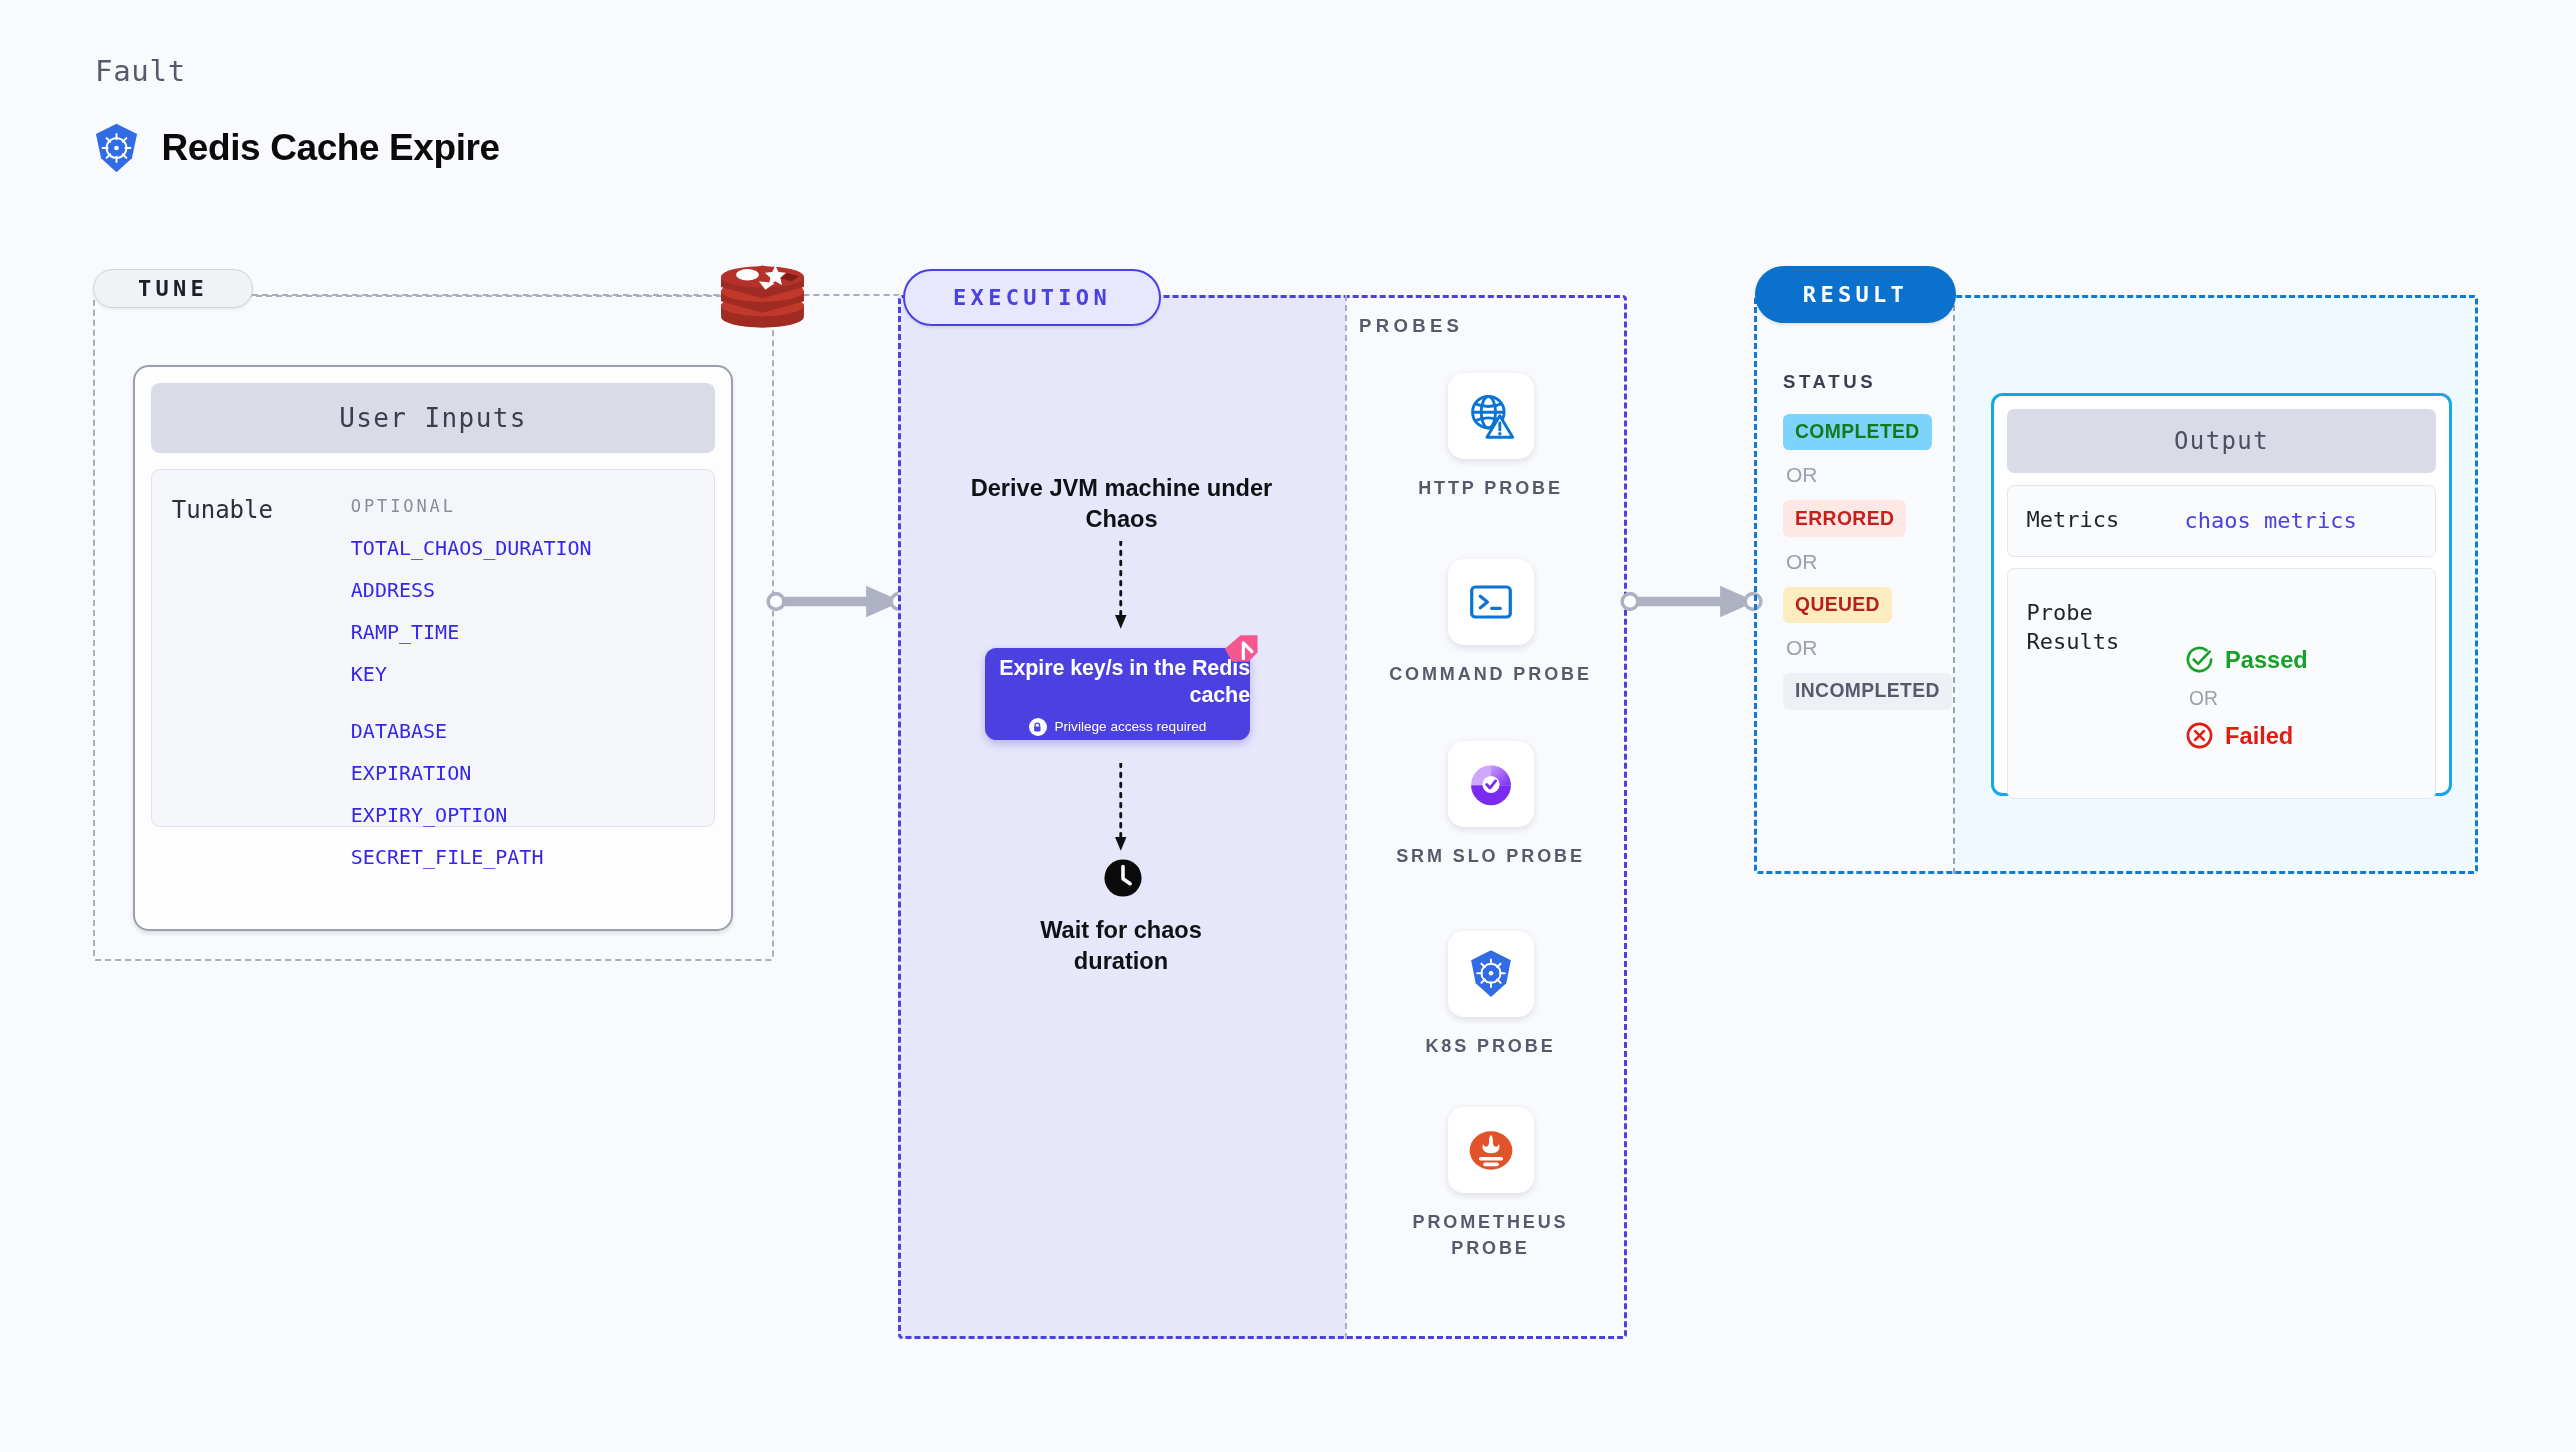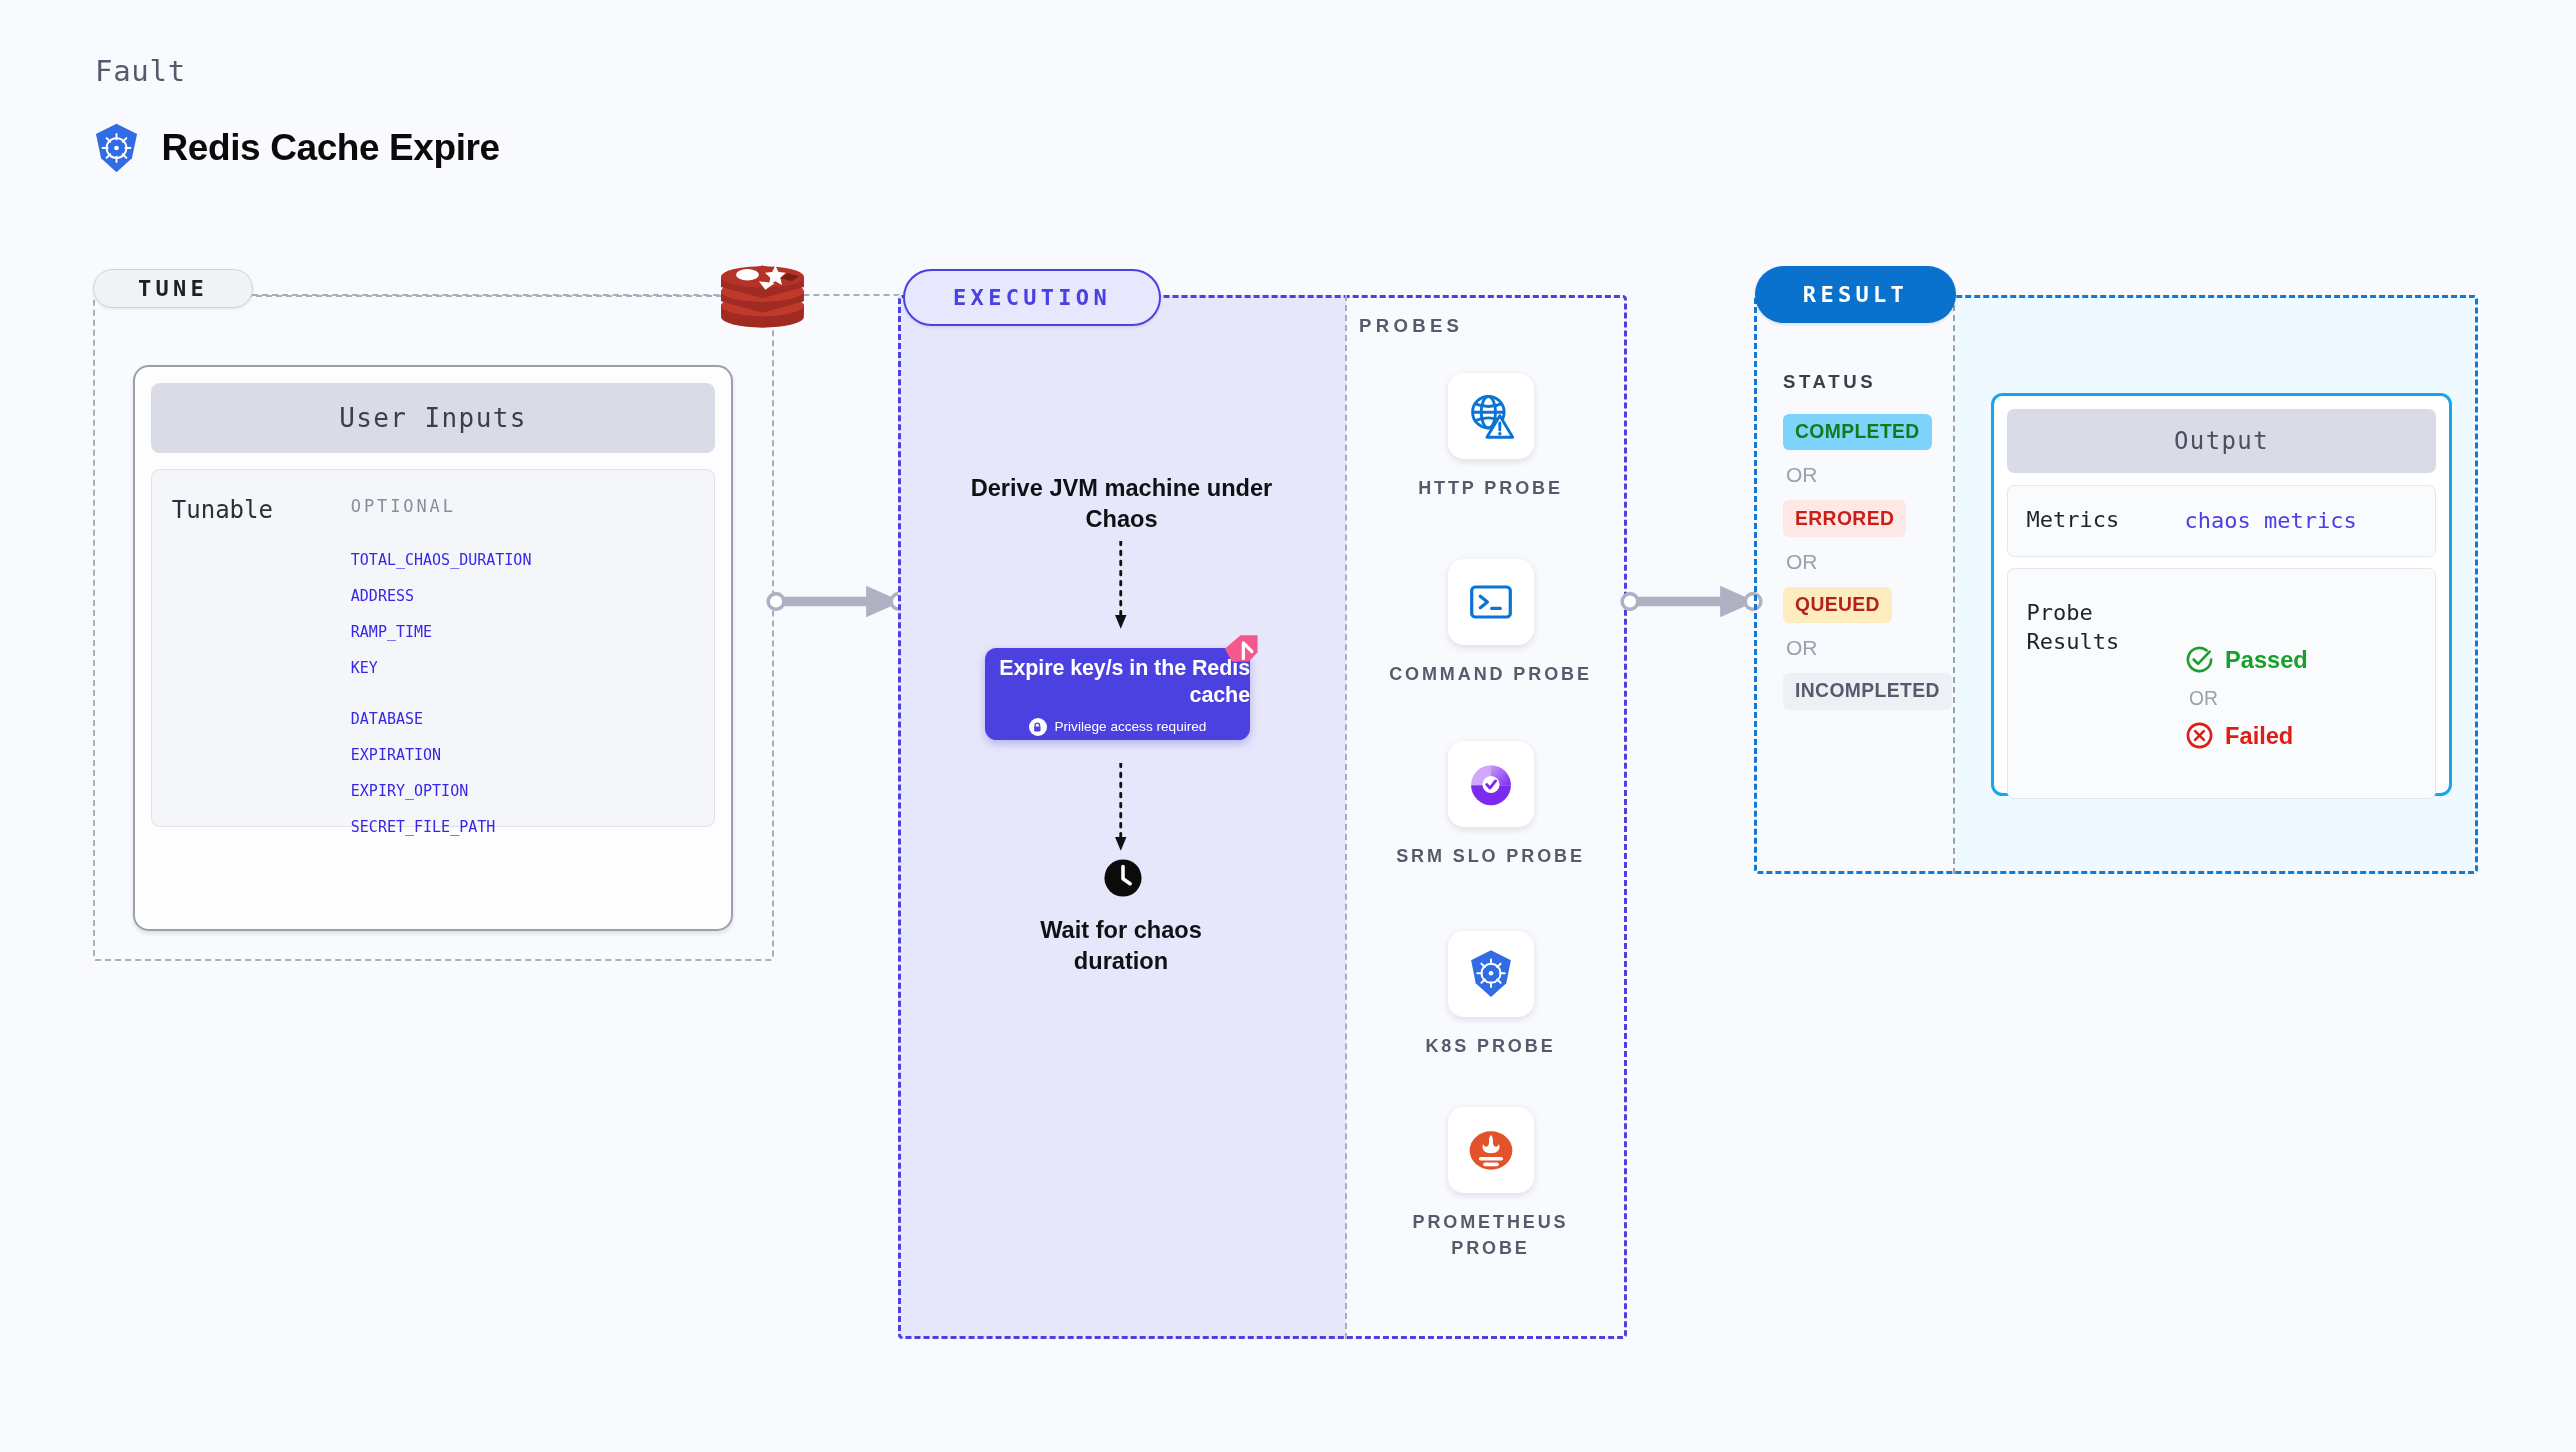--- a/index.html
+++ b/index.html
@@ -76,25 +76,25 @@
     background: #f5f6fa; border: 1.4px solid #dfe2ea; border-radius: 8.6px;
     display: flex; padding: 26px 20px;
   }
   .tunable-label {
     font-family: "DejaVu Sans Mono", monospace;
     font-size: 24px; color: #2c2f3a; width: 179px; flex: none;
   }
   .tunable-col { display: flex; flex-direction: column; }
   .optional-hd {
     font-family: "DejaVu Sans Mono", monospace;
-    font-size: 17px; color: #878d9c; letter-spacing: 2.9px; margin-bottom: 35px;
+    font-size: 17px; color: #878d9c; letter-spacing: 2.9px; margin-bottom: 20px;
   }
   .tunable-item {
     font-family: "DejaVu Sans Mono", monospace;
-    font-size: 15px; color: #3627e8; margin-bottom: 18px; white-space: nowrap;
+    font-size: 20px; color: #3627e8; margin-bottom: 18px; white-space: nowrap;
   }
   .tunable-item.gap-before { margin-top: 15.8px; }
 
   
   .connector { position: absolute; height: 43px; }
   .conn-a { left: 766px; top: 580px; width: 143px; }
   .conn-b { left: 1620px; top: 580px; width: 143px; }
 
   
   .exec-zone {

